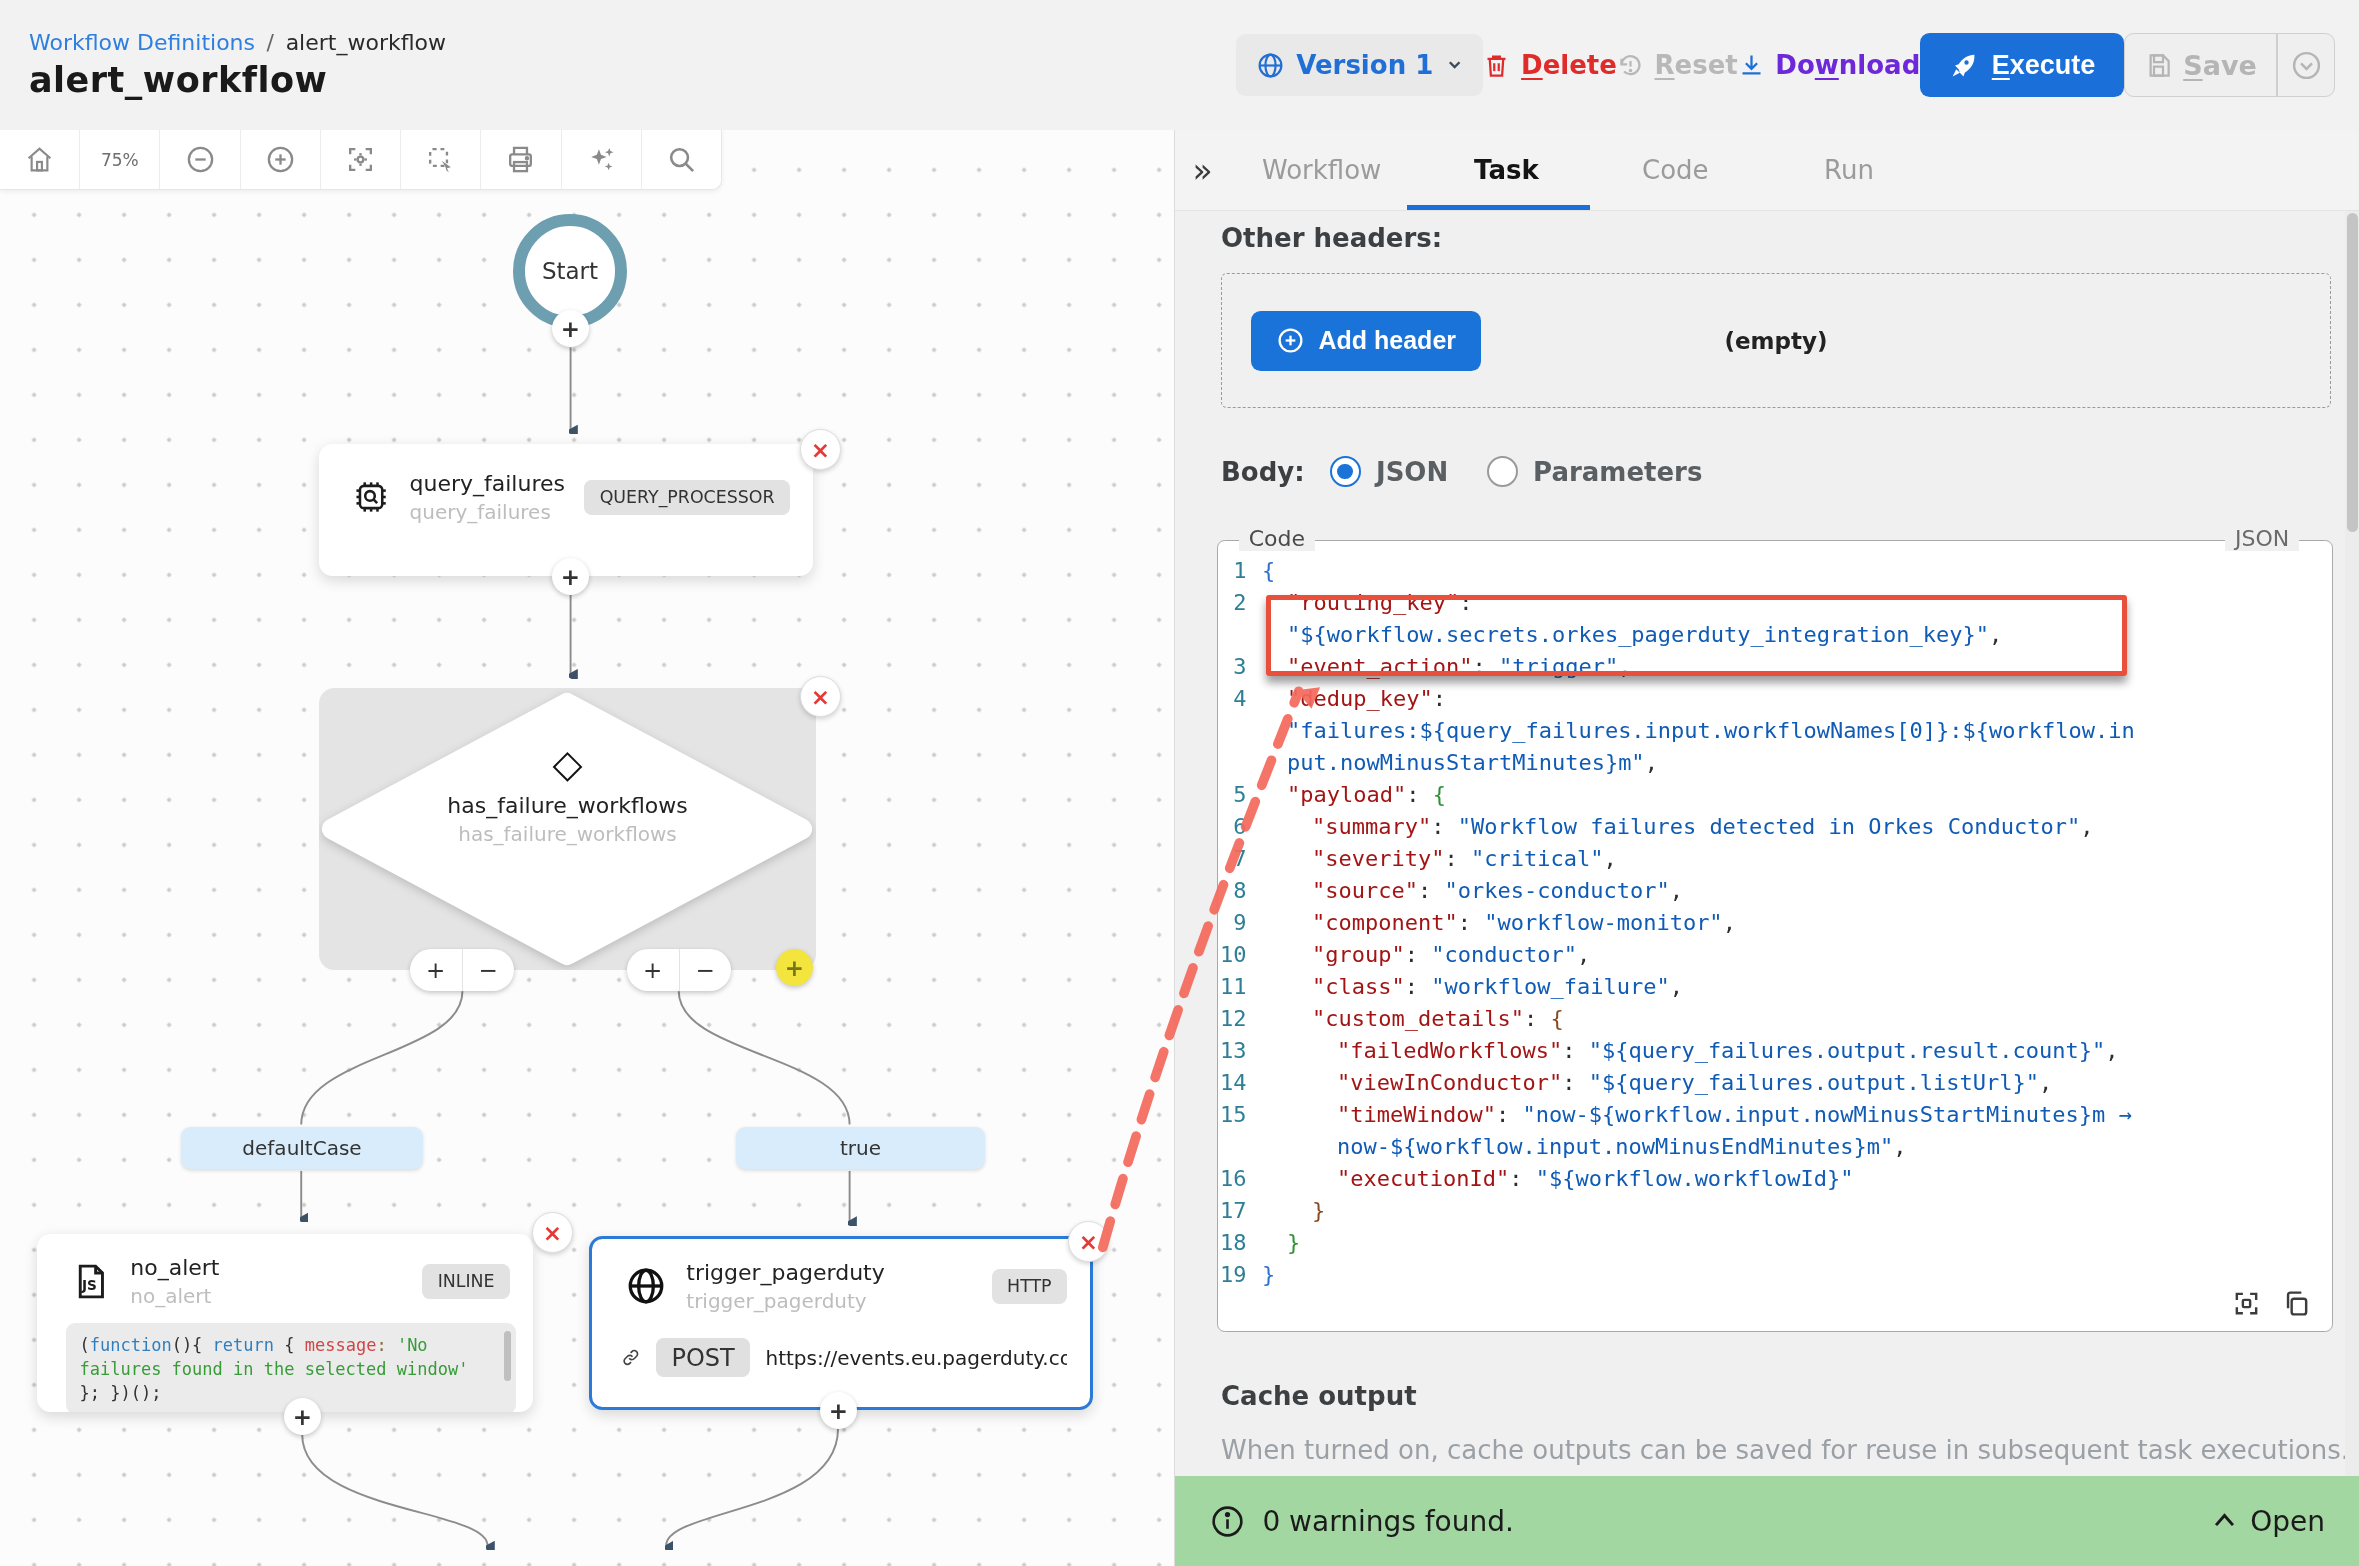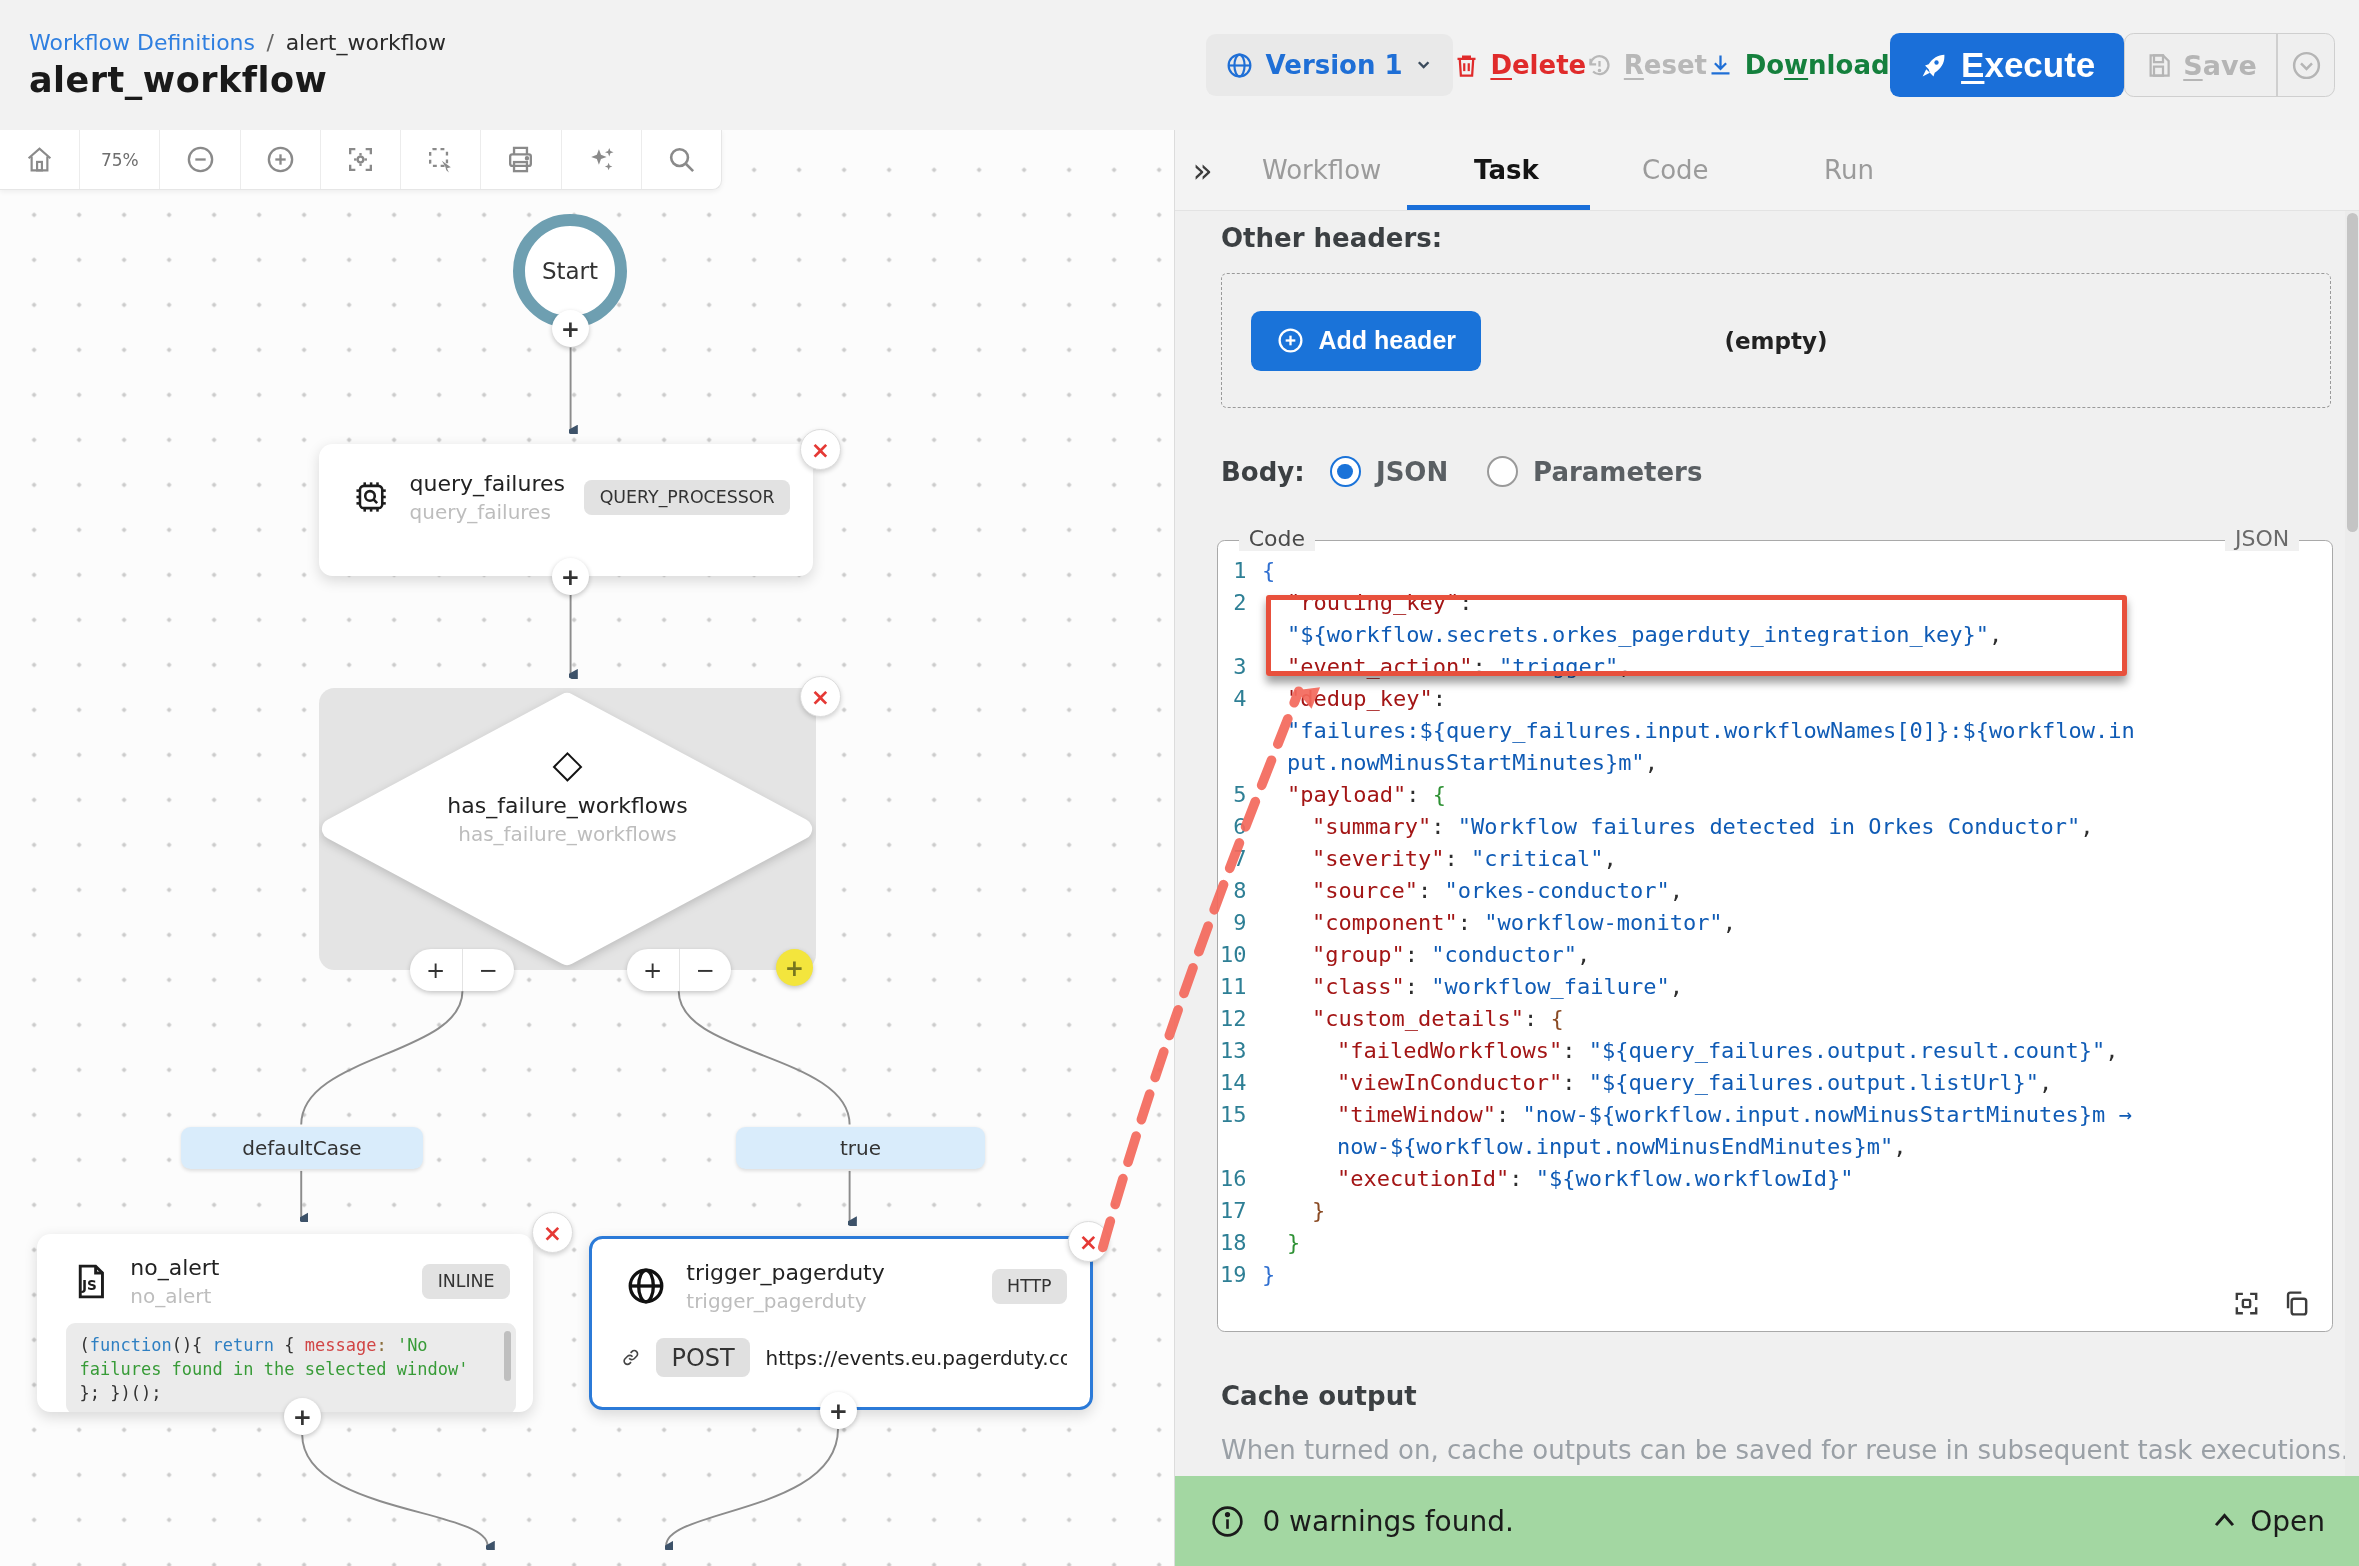--- a/index.html
+++ b/index.html
@@ -15,24 +15,24 @@
   .breadcrumb .bc-link { color:#2f7fe0; cursor:pointer; }
   .breadcrumb .bc-sep { color:#666; }
   .breadcrumb .bc-cur { color:#2b2b2b; }
   .page-title { font-size:35px; font-weight:bold; color:#1a1a1a; letter-spacing:0.5px; }
   .hright { display:flex; align-items:center; }
   .btn-pill { display:flex; align-items:center; gap:11.6px; background:#e9e9e9;
     border-radius:9.7px; height:62px; padding:0 19.3px; cursor:pointer; }
   .btn-pill .vlabel { color:#1f6fd6; font-size:26px; font-weight:bold; }
   .txtbtn { display:flex; align-items:center; gap:10.6px; font-size:26px; font-weight:bold; cursor:pointer; }
   .txtbtn.red { color:#e02b2b; }
-  .txtbtn.blue { color:#15803d;text-align:center; }
+  .txtbtn.blue { color:#6d28d9;text-align:center; }
   .txtbtn.disabled { color:#b8b8b8; cursor:default; }
   .btn-execute { display:flex; align-items:center; gap:13.5px; background:#1a6fd9; color:#fff;
-    font-size:35px; font-weight:bold; height:64px; padding:0 29px; border-radius:9.7px;
+    font-size:27px; font-weight:bold; height:64px; padding:0 29px; border-radius:9.7px;
     border:none; cursor:pointer; }
   .btn-save-split { display:flex; align-items:stretch; height:64px; border:1.9px solid #cfcfcf;
     border-radius:9.7px; background:#efefef; color:#b5b5b5; overflow:hidden; }
   .save-main { display:flex; align-items:center; gap:11.6px; padding:0 19.3px; font-size:27px; font-weight:bold; }
   .save-div { width:1.9px; background:#cfcfcf; }
   .save-caret { width:56px; display:flex; align-items:center; justify-content:center; }
   u { text-decoration:underline; text-underline-offset:3.9px; }
 
   
   .canvas { position:absolute; left:0; top:130px; width:1174px; height:1436px;

